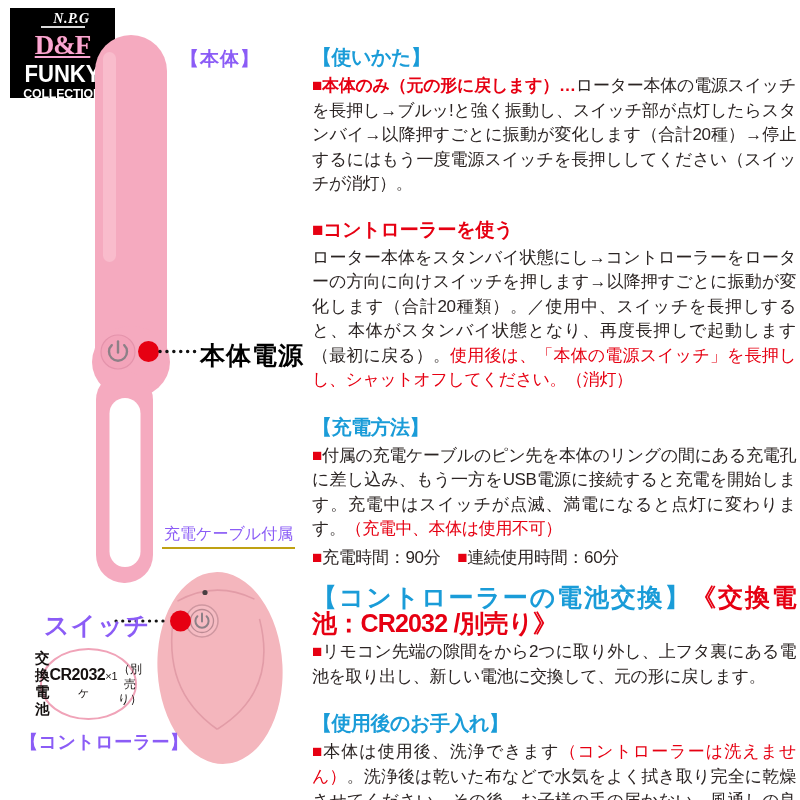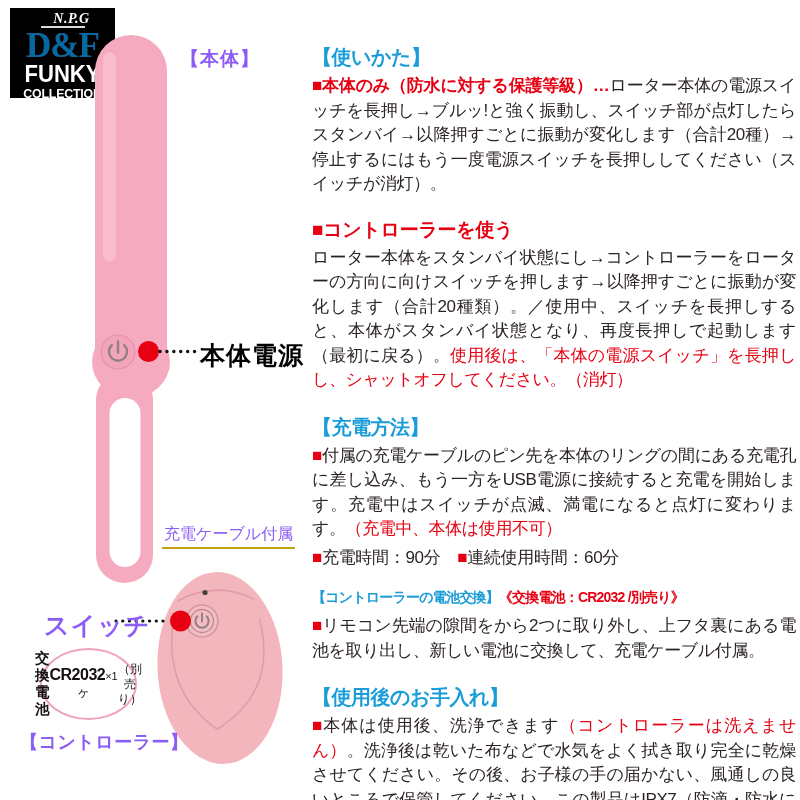--- a/index.html
+++ b/index.html
@@ -6,23 +6,23 @@
   html,body { background:#ffffff; }
   body { font-family:"Liberation Sans","DejaVu Sans",sans-serif; }
   #page { position:relative; width:800px; height:800px; background:#fff; overflow:hidden; }
 
   
   .logo { position:absolute; left:10px; top:8px; width:105px; height:90px; background:#000;
           color:#fff; text-align:center; padding-top:3px; }
   .logo-npg { font-family:"Liberation Serif","DejaVu Serif",serif; font-style:italic; font-weight:bold;
               font-size:14px; line-height:15px; letter-spacing:0.5px;margin-left:18px; }
   .logo-rule { width:44px; height:2px; background:#fff; margin:0 auto 1px auto; opacity:.85; }
-  .logo-df { font-family:"Liberation Serif","DejaVu Serif",serif; font-weight:bold; color:#0369a1;
-             font-size:35px; line-height:33px; letter-spacing:-1px;
-             text-shadow:0 0 1px #5a0008; }
+  .logo-df { font-family:"Liberation Serif","DejaVu Serif",serif; font-weight:bold; color:#f9a8d4;
+             font-size:27px; line-height:33px; letter-spacing:-1px;
+             text-shadow:0 0 1px #5a0008;text-decoration:underline; }
   .logo-funky { font-weight:bold; font-size:24px; line-height:24px; letter-spacing:0px; transform:scaleX(.92); }
   .logo-coll { font-weight:bold; font-size:13px; line-height:15px; letter-spacing:-0.2px; transform:scaleX(.95); }
 
   
   .lbl { position:absolute; color:#8b5cf6; white-space:nowrap; }
   .lbl-body       { left:180px; top:46px;  font-size:19px; font-weight:600; letter-spacing:1px; }
   .lbl-power      { left:200px; top:339px; font-size:25px; font-weight:bold; color:#000; letter-spacing:1px; }
   .lbl-cable      { left:162px; top:524px; font-size:16px; background:#fff; padding:0 2px 2px 2px;
                     border-bottom:2.5px solid #bfa113; }
   .lbl-switch     { left:44px;  top:609px; font-size:25px; font-weight:bold; letter-spacing:1px; }
@@ -34,21 +34,21 @@
                   color:#15100f; text-align:center; }
   .bat-l1 { font-size:14.5px; font-weight:bold; line-height:17px; }
   .bat-l2 { font-size:11px; line-height:17px; }
   .bat-l2 b { font-size:16px; letter-spacing:-0.5px; }
   .bat-l3 { font-size:12px; line-height:15px; }
 
   
   #sections-root { position:absolute; left:312px; top:44px; width:484px; color:#2b2423; }
   .block { text-align:justify; }
   .h-main  { font-size:20px; line-height:26px; font-weight:bold; letter-spacing:-0.5px; }
-  .h-main.compact { font-size:14px; letter-spacing:-0.8px; }
+  .h-main.compact { font-size:25px; letter-spacing:-0.8px; }
   .h-red   { font-size:19px; line-height:24px; font-weight:bold; letter-spacing:-0.3px; }
   .para    { font-size:17px; line-height:24.5px; letter-spacing:-0.4px; }
   .line-b  { font-size:17px; line-height:24.5px; letter-spacing:-0.3px; }
   .mt0{margin-top:0;} .mt-s{margin-top:4px;} .mt-m{margin-top:21px;} .mt-l{margin-top:14px;}
   .seg-black   { color:#2b2423; }
   .seg-red     { color:#e60012; }
   .seg-redbold { color:#e60012; font-weight:bold; }
   .seg-blue    { color:#1a9cd8; font-weight:bold; }
 </style>
 </head>
@@ -106,34 +106,34 @@
     <div class="bat-l1">交換電池</div>
     <div class="bat-l2"><b>CR2032</b><span>×1ケ</span></div>
     <div class="bat-l3">（別売り）</div>
   </div>
 
   <div class="lbl lbl-controller">【コントローラー】</div>
 
   <div id="sections-root">
       <div>
         <div class="block h-main mt0"><span class="seg-blue">【使いかた】</span></div>
-        <div class="block para mt-s"><span class="seg-redbold">■本体のみ（防水に対する保護等級）…</span><span class="seg-black">ローター本体の電源スイッチを長押し→ブルッ!と強く振動し、スイッチ部が点灯したらスタンバイ→以降押すごとに振動が変化します（合計20種）→停止するにはもう一度電源スイッチを長押ししてください（スイッチが消灯）。</span></div>
+        <div class="block para mt-s"><span class="seg-redbold">■本体のみ（元の形に戻します）…</span><span class="seg-black">ローター本体の電源スイッチを長押し→ブルッ!と強く振動し、スイッチ部が点灯したらスタンバイ→以降押すごとに振動が変化します（合計20種）→停止するにはもう一度電源スイッチを長押ししてください（スイッチが消灯）。</span></div>
       </div>
       <div>
         <div class="block h-red mt-m"><span class="seg-redbold">■コントローラーを使う</span></div>
         <div class="block para mt-s"><span class="seg-black">ローター本体をスタンバイ状態にし→コントローラーをローターの方向に向けスイッチを押します→以降押すごとに振動が変化します（合計20種類）。／使用中、スイッチを長押しすると、本体がスタンバイ状態となり、再度長押しで起動します（最初に戻る）。</span><span class="seg-red">使用後は、「本体の電源スイッチ」を長押しし、シャットオフしてください。（消灯）</span></div>
       </div>
       <div>
         <div class="block h-main mt-m"><span class="seg-blue">【充電方法】</span></div>
         <div class="block para mt-s"><span class="seg-red">■</span><span class="seg-black">付属の充電ケーブルのピン先を本体のリングの間にある充電孔に差し込み、もう一方をUSB電源に接続すると充電を開始します。充電中はスイッチが点滅、満電になると点灯に変わります。</span><span class="seg-red">（充電中、本体は使用不可）</span></div>
         <div class="block line-b mt-s"><span class="seg-red">■</span><span class="seg-black">充電時間：90分　</span><span class="seg-red">■</span><span class="seg-black">連続使用時間：60分</span></div>
       </div>
       <div>
         <div class="block h-main compact mt-l"><span class="seg-blue">【コントローラーの電池交換】</span><span class="seg-redbold">《交換電池：CR2032 /別売り》</span></div>
-        <div class="block para mt-s"><span class="seg-red">■</span><span class="seg-black">リモコン先端の隙間をから2つに取り外し、上フタ裏にある電池を取り出し、新しい電池に交換して、充電ケーブル付属。</span></div>
+        <div class="block para mt-s"><span class="seg-red">■</span><span class="seg-black">リモコン先端の隙間をから2つに取り外し、上フタ裏にある電池を取り出し、新しい電池に交換して、元の形に戻します。</span></div>
       </div>
       <div>
         <div class="block h-main mt-m"><span class="seg-blue">【使用後のお手入れ】</span></div>
         <div class="block para mt-s"><span class="seg-red">■</span><span class="seg-black">本体は使用後、洗浄できます</span><span class="seg-red">（コントローラーは洗えません）</span><span class="seg-black">。洗浄後は乾いた布などで水気をよく拭き取り完全に乾燥させてください。その後、お子様の手の届かない、風通しの良いところで保管してください。この製品はIPX7（防滴・防水に対する保護等級）ですが、長時間水に浸けないでください。また洗浄には、アルコール、ガソリン、アセトンを含む洗剤は使用できません。</span></div>
       </div>
     </div>
 
 </div>
 
 </body></html>

